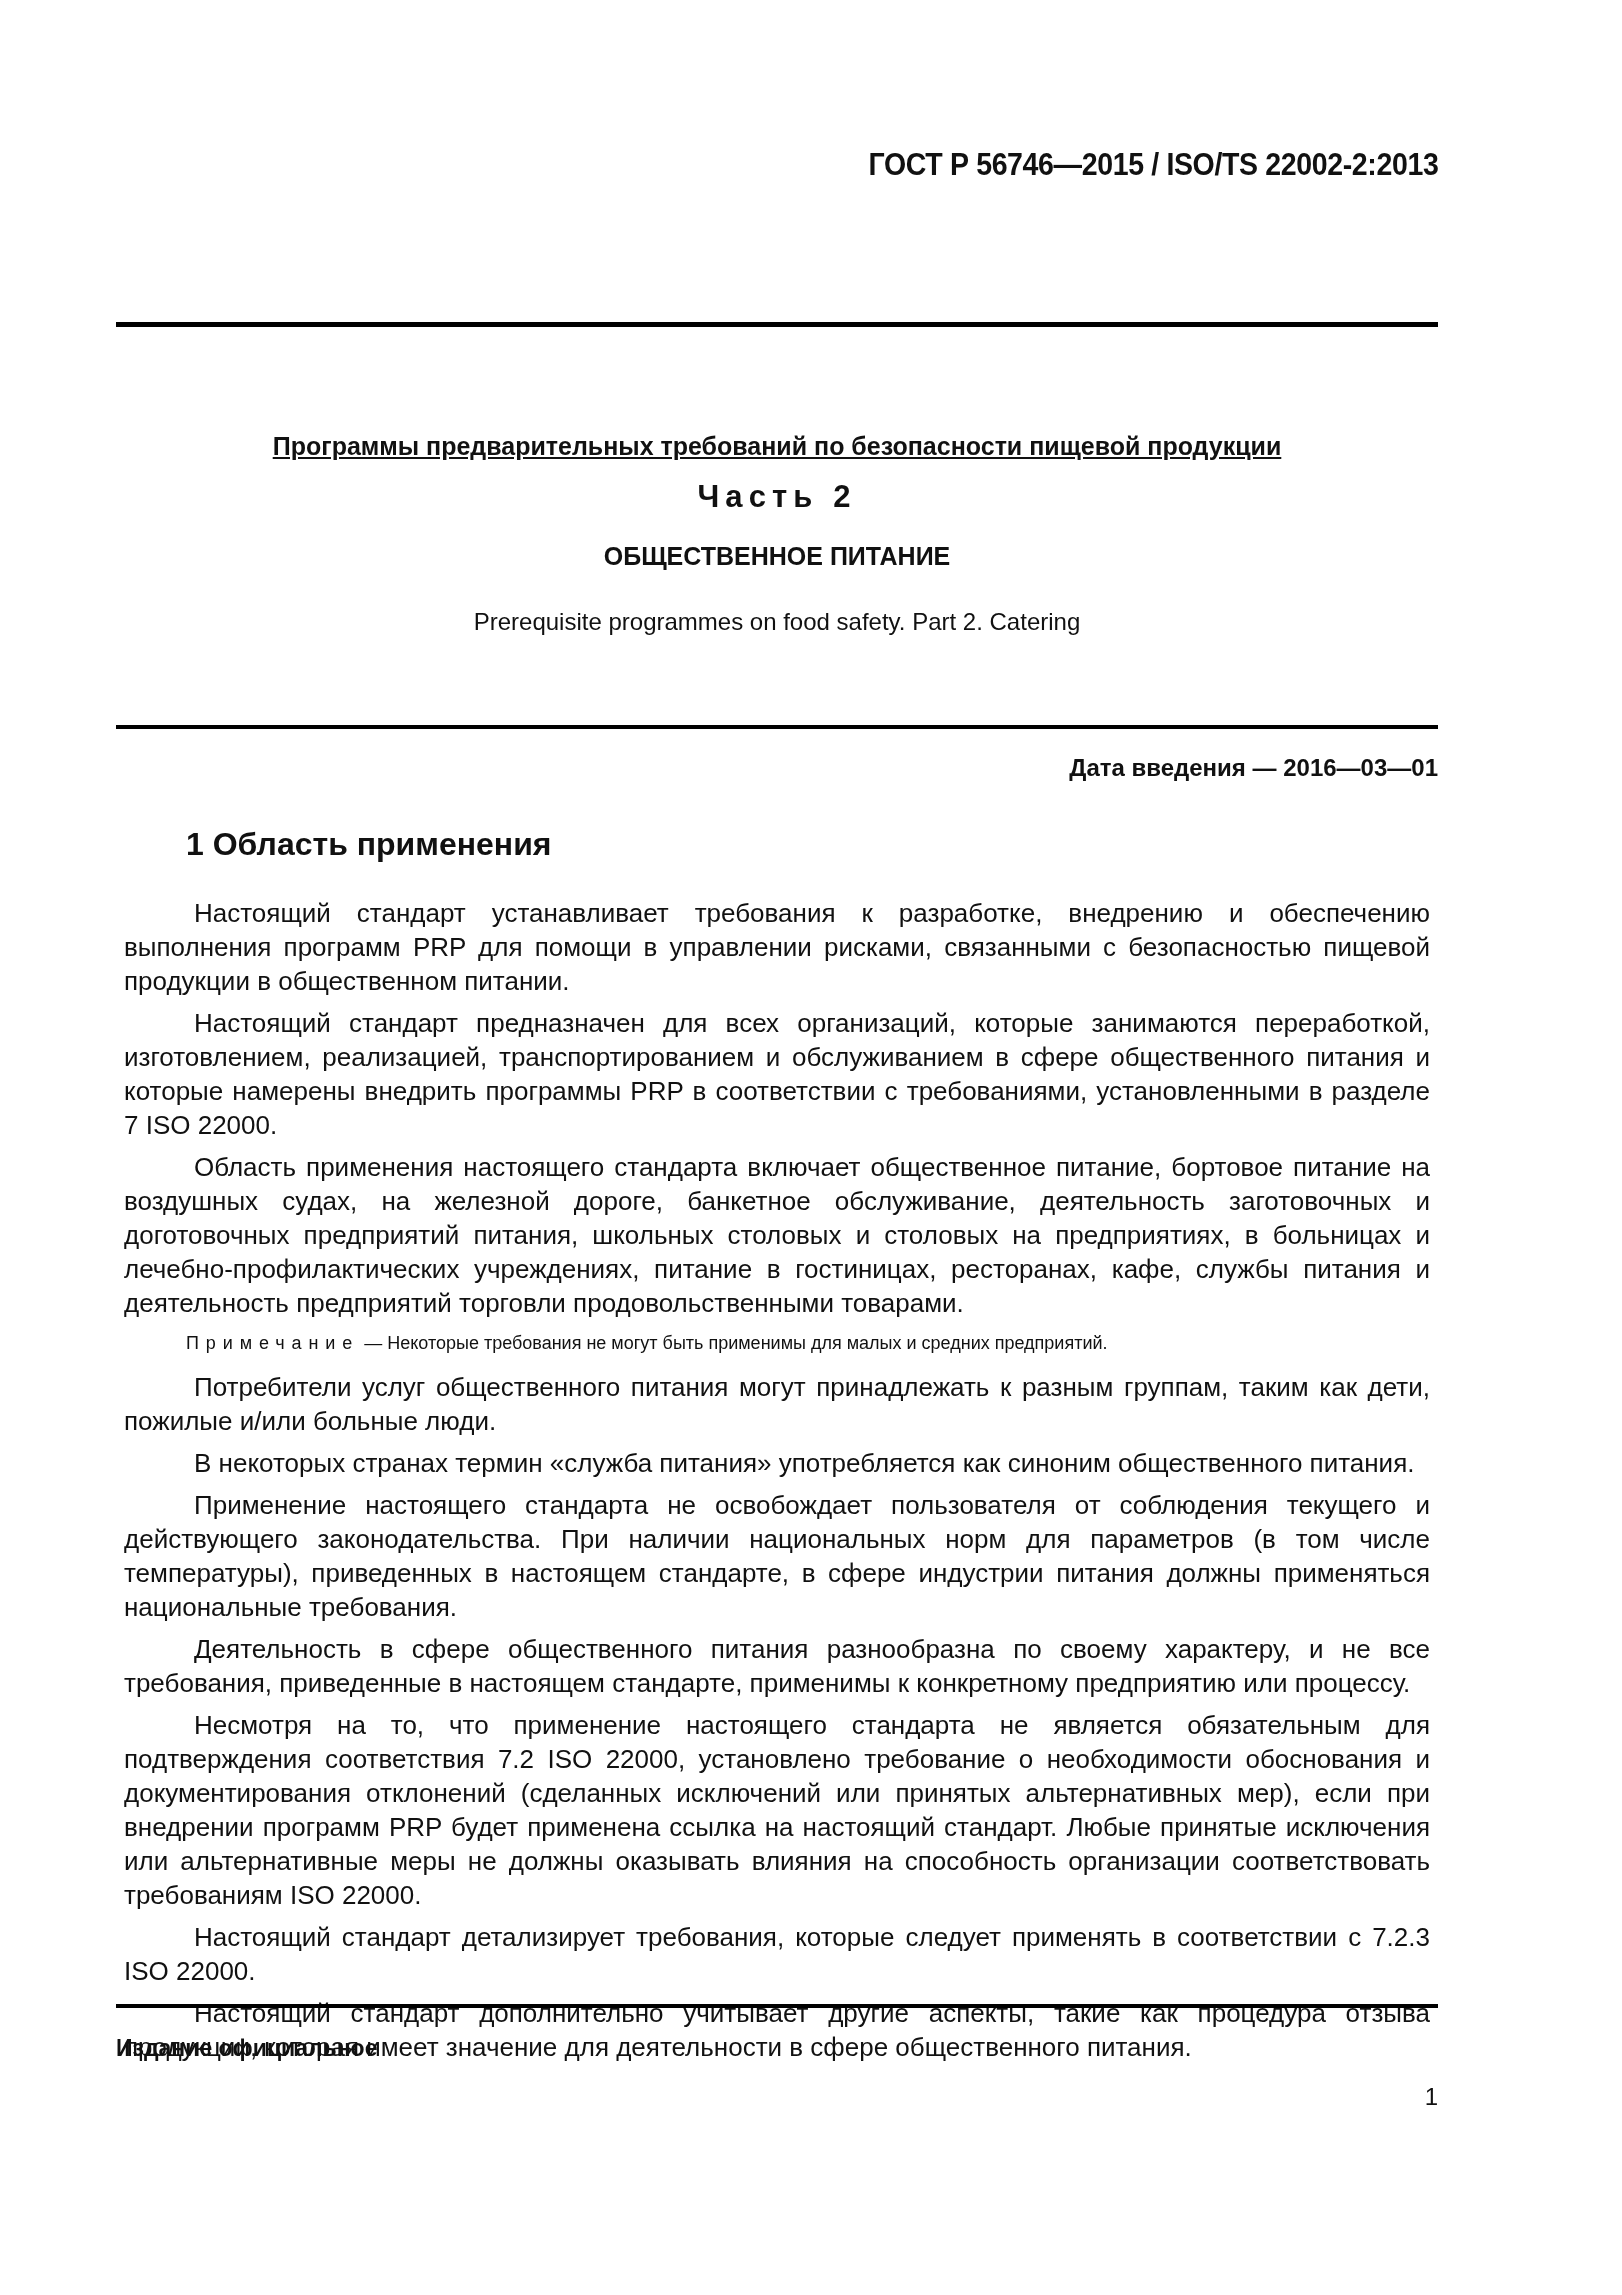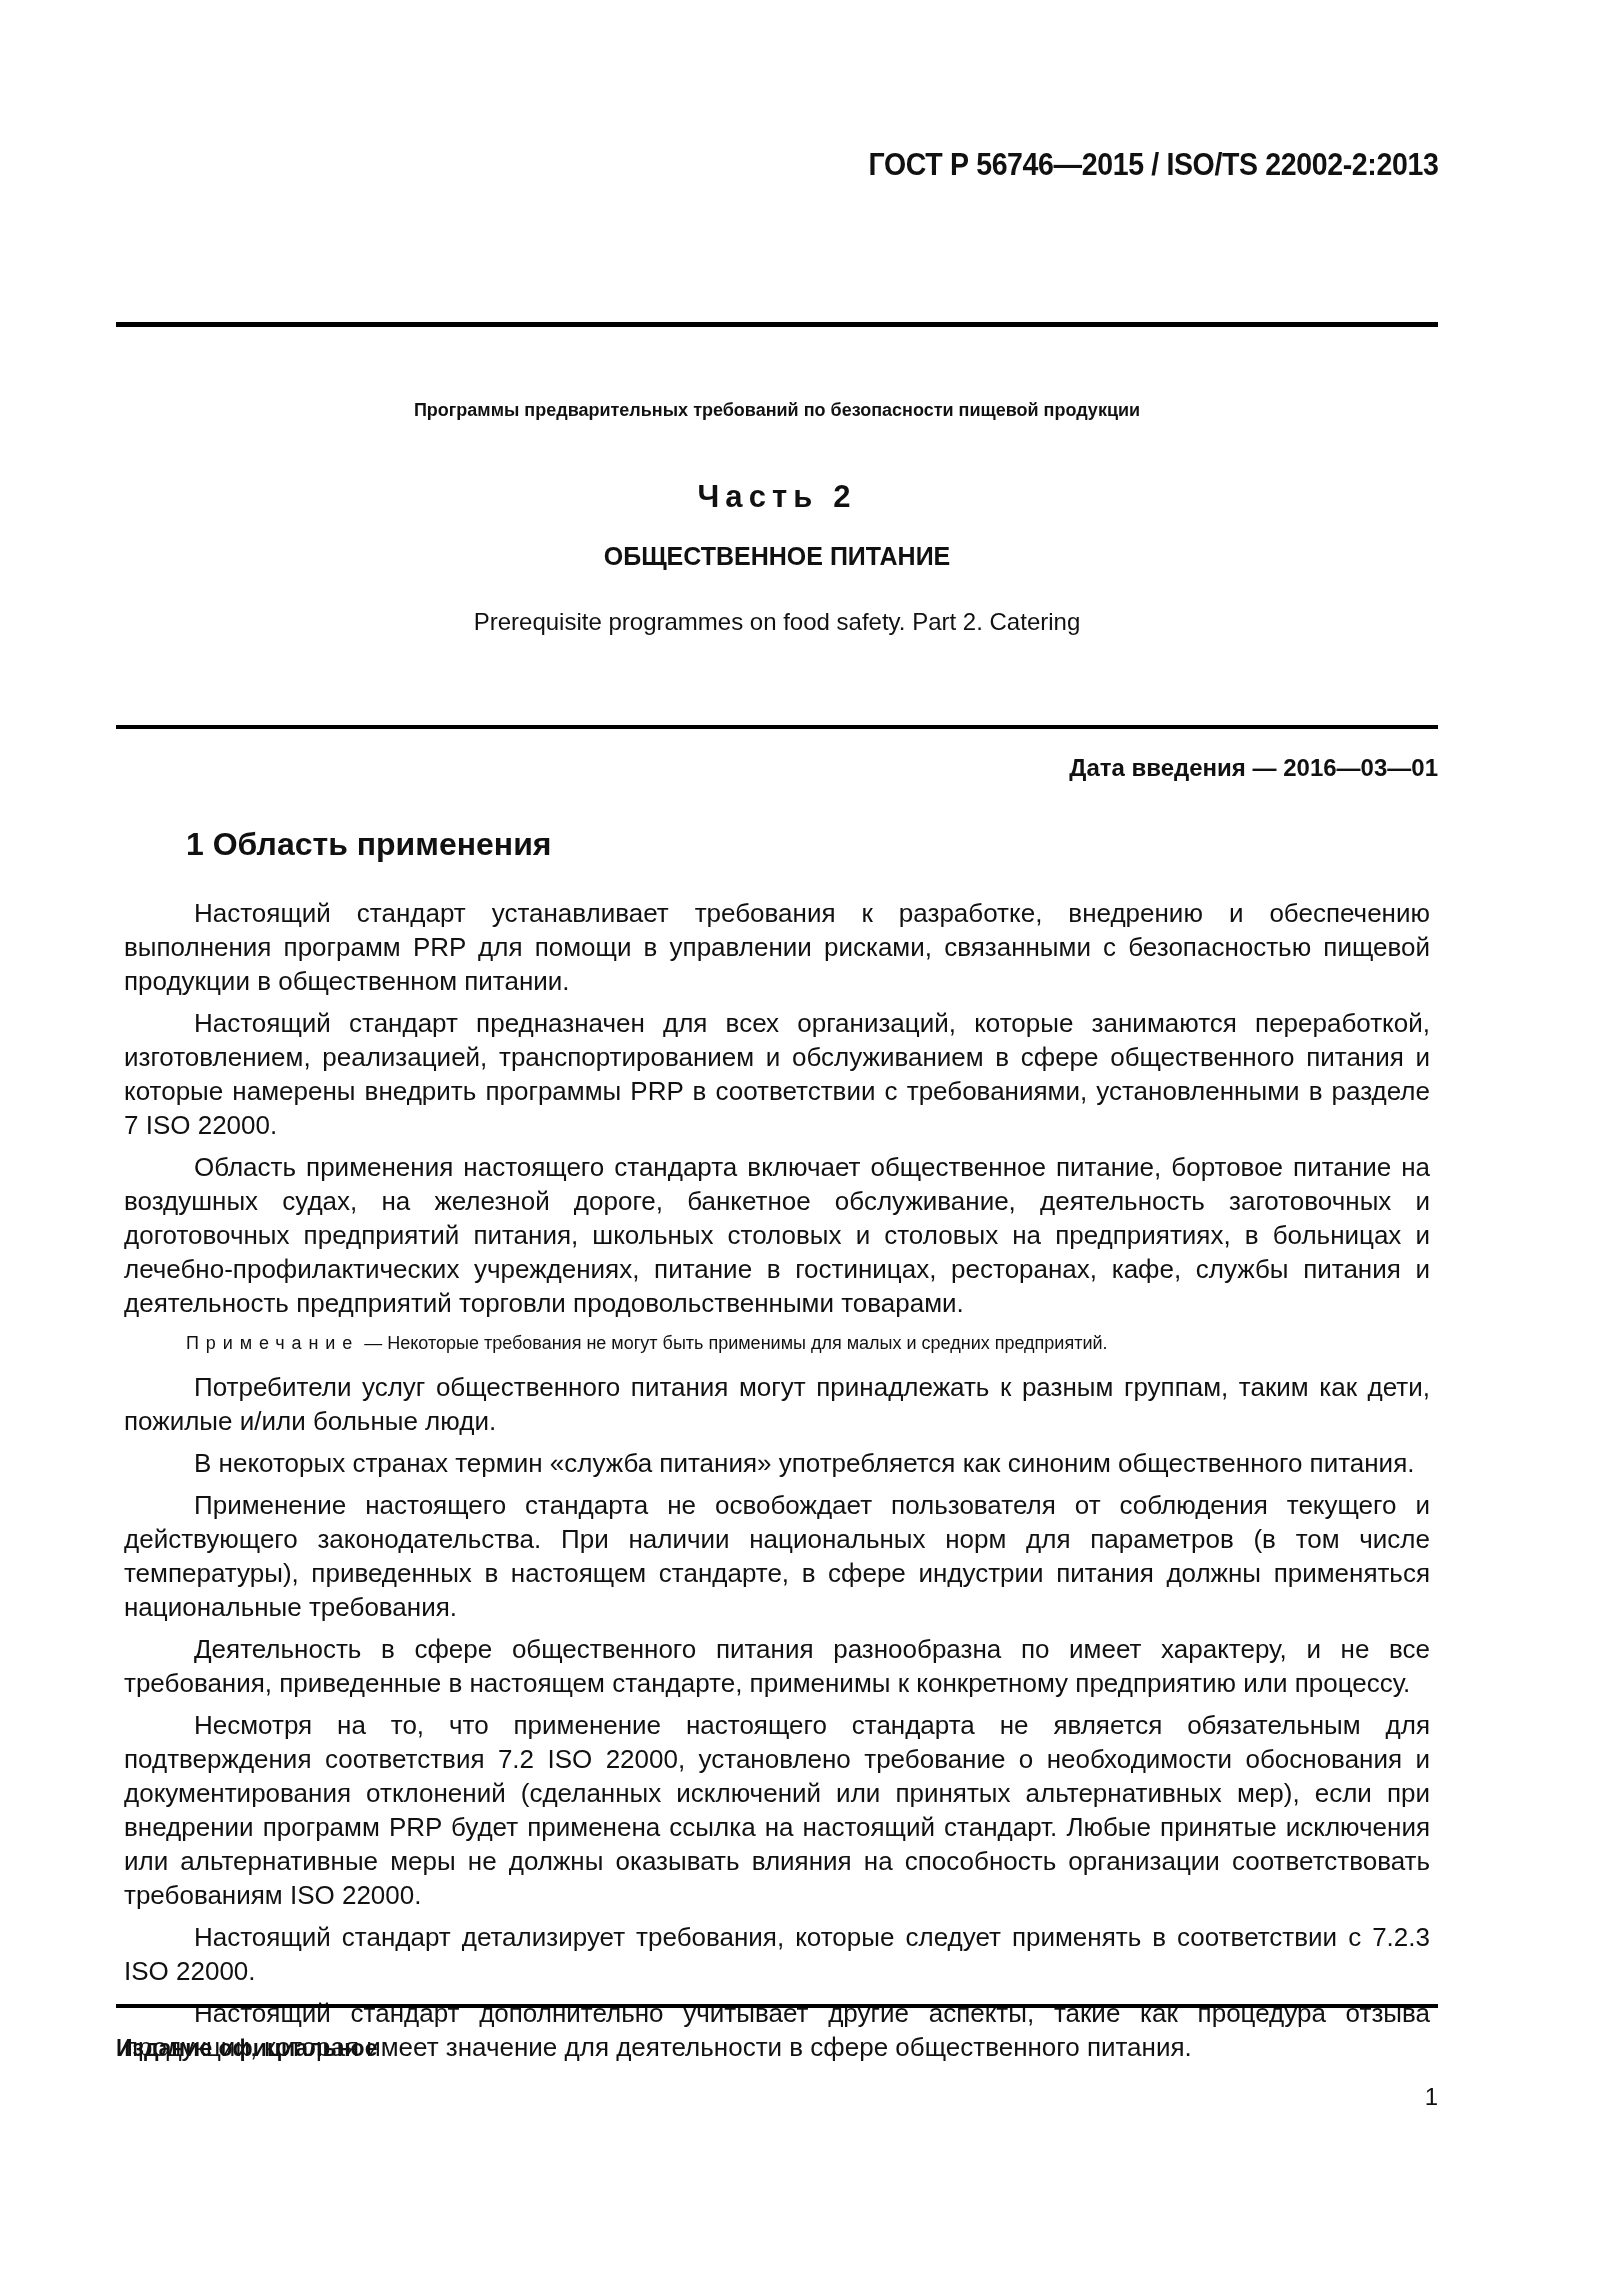--- a/index.html
+++ b/index.html
@@ -6,21 +6,21 @@
   body { width: 1623px; height: 2295px; position: relative; overflow: hidden;
          font-family: "Liberation Sans", sans-serif; color: #111; }
   .page { position: absolute; left: 116px; width: 1322px; top: 0; height: 1775px; }
   .doc-code { position: absolute; right: 0; top: 147px; font-size: 31px; font-weight: bold;
               letter-spacing: -0.4px; transform: scaleX(0.92); transform-origin: right center; white-space: nowrap; }
   .nat-std { position: absolute; left: 0; right: 0; top: 249px; font-size: 27.5px; font-weight: bold;
              display: flex; justify-content: space-between; }
   .nat-std span { display: inline-block; }
   .rule-thick { position: absolute; left: 0; right: 0; height: 5.4px; background: #000; }
   .center { position: absolute; left: 0; right: 0; text-align: center; white-space: nowrap; }
-  .title-main { top: 400px; font-size: 18px; font-weight: bold; }
+  .title-main { top: 432px; font-size: 25px; font-weight: bold; text-decoration: underline; }
   .title-part { top: 479px; font-size: 31px; font-weight: bold; letter-spacing: 6.1px; }
   .title-sub { top: 542px; font-size: 25px; font-weight: bold; }
   .title-en { top: 608px; font-size: 24px; }
   .date { position: absolute; right: 0; top: 754px; font-size: 24px; font-weight: bold; white-space: nowrap; }
   .section-h { position: absolute; left: 70px; top: 826px; font-size: 32px; font-weight: bold; }
   .body { position: absolute; left: 0; right: 0; top: 888px; font-size: 26px; line-height: 34px;
           text-align: justify; }
   .body p { margin: 8px; text-indent: 70px; }
   .body p.note { font-size: 18px; line-height: 31px; margin: 6.1px 0 10.7px 0; text-align: left; white-space: nowrap; }
   .note-label { letter-spacing: 6.9px; }
@@ -49,21 +49,21 @@
   <div class="section-h">1 Область применения</div>
 
   <div class="body">
     <p>Настоящий стандарт устанавливает требования к разработке, внедрению и обеспечению выполнения программ PRP для помощи в управлении рисками, связанными с безопасностью пищевой продукции в общественном питании.</p>
     <p>Настоящий стандарт предназначен для всех организаций, которые занимаются переработкой, изготовлением, реализацией, транспортированием и обслуживанием в сфере общественного питания и которые намерены внедрить программы PRP в соответствии с требованиями, установленными в разделе 7 ISO 22000.</p>
     <p>Область применения настоящего стандарта включает общественное питание, бортовое питание на воздушных судах, на железной дороге, банкетное обслуживание, деятельность заготовочных и доготовочных предприятий питания, школьных столовых и столовых на предприятиях, в больницах и лечебно-профилактических учреждениях, питание в гостиницах, ресторанах, кафе, службы питания и деятельность предприятий торговли продовольственными товарами.</p>
     <p class="note"><span class="note-label">Примечание</span> <span>— Некоторые требования не могут быть применимы для малых и средних предприятий.</span></p>
     <p>Потребители услуг общественного питания могут принадлежать к разным группам, таким как дети, пожилые и/или больные люди.</p>
     <p>В некоторых странах термин «служба питания» употребляется как синоним общественного питания.</p>
     <p>Применение настоящего стандарта не освобождает пользователя от соблюдения текущего и действующего законодательства. При наличии национальных норм для параметров (в том числе температуры), приведенных в настоящем стандарте, в сфере индустрии питания должны применяться национальные требования.</p>
-    <p>Деятельность в сфере общественного питания разнообразна по имеет характеру, и не все требования, приведенные в настоящем стандарте, применимы к конкретному предприятию или процессу.</p>
+    <p>Деятельность в сфере общественного питания разнообразна по своему характеру, и не все требования, приведенные в настоящем стандарте, применимы к конкретному предприятию или процессу.</p>
     <p>Несмотря на то, что применение настоящего стандарта не является обязательным для подтверждения соответствия 7.2 ISO 22000, установлено требование о необходимости обоснования и документирования отклонений (сделанных исключений или принятых альтернативных мер), если при внедрении программ PRP будет применена ссылка на настоящий стандарт. Любые принятые исключения или альтернативные меры не должны оказывать влияния на способность организации соответствовать требованиям ISO 22000.</p>
     <p>Настоящий стандарт детализирует требования, которые следует применять в соответствии с 7.2.3 ISO 22000.</p>
     <p>Настоящий стандарт дополнительно учитывает другие аспекты, такие как процедура отзыва продукции, которая имеет значение для деятельности в сфере общественного питания.</p>
   </div>
 
   <div class="rule-thick" style="top:2004px; height:3.8px;"></div>
 
   <div class="official">Издание официальное</div>
   <div class="page-num">1</div>
 </div>

